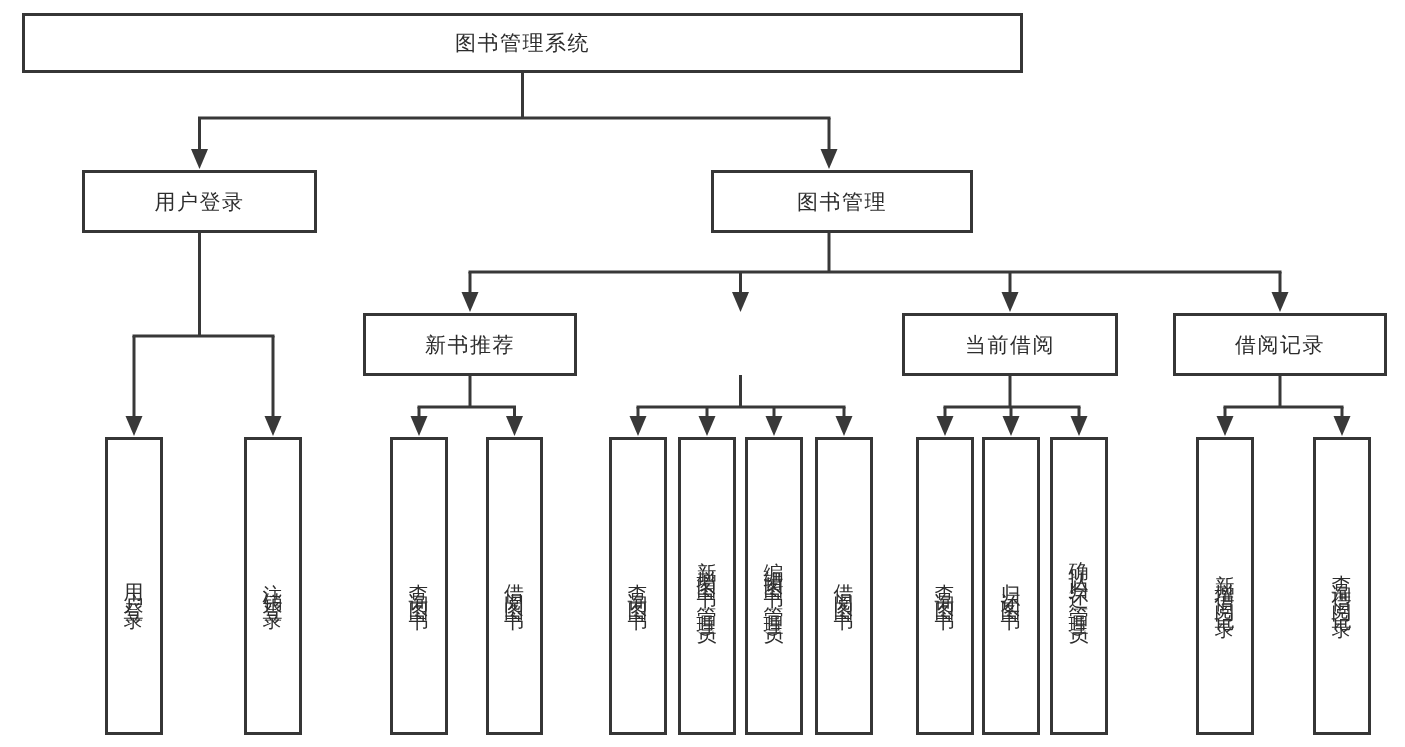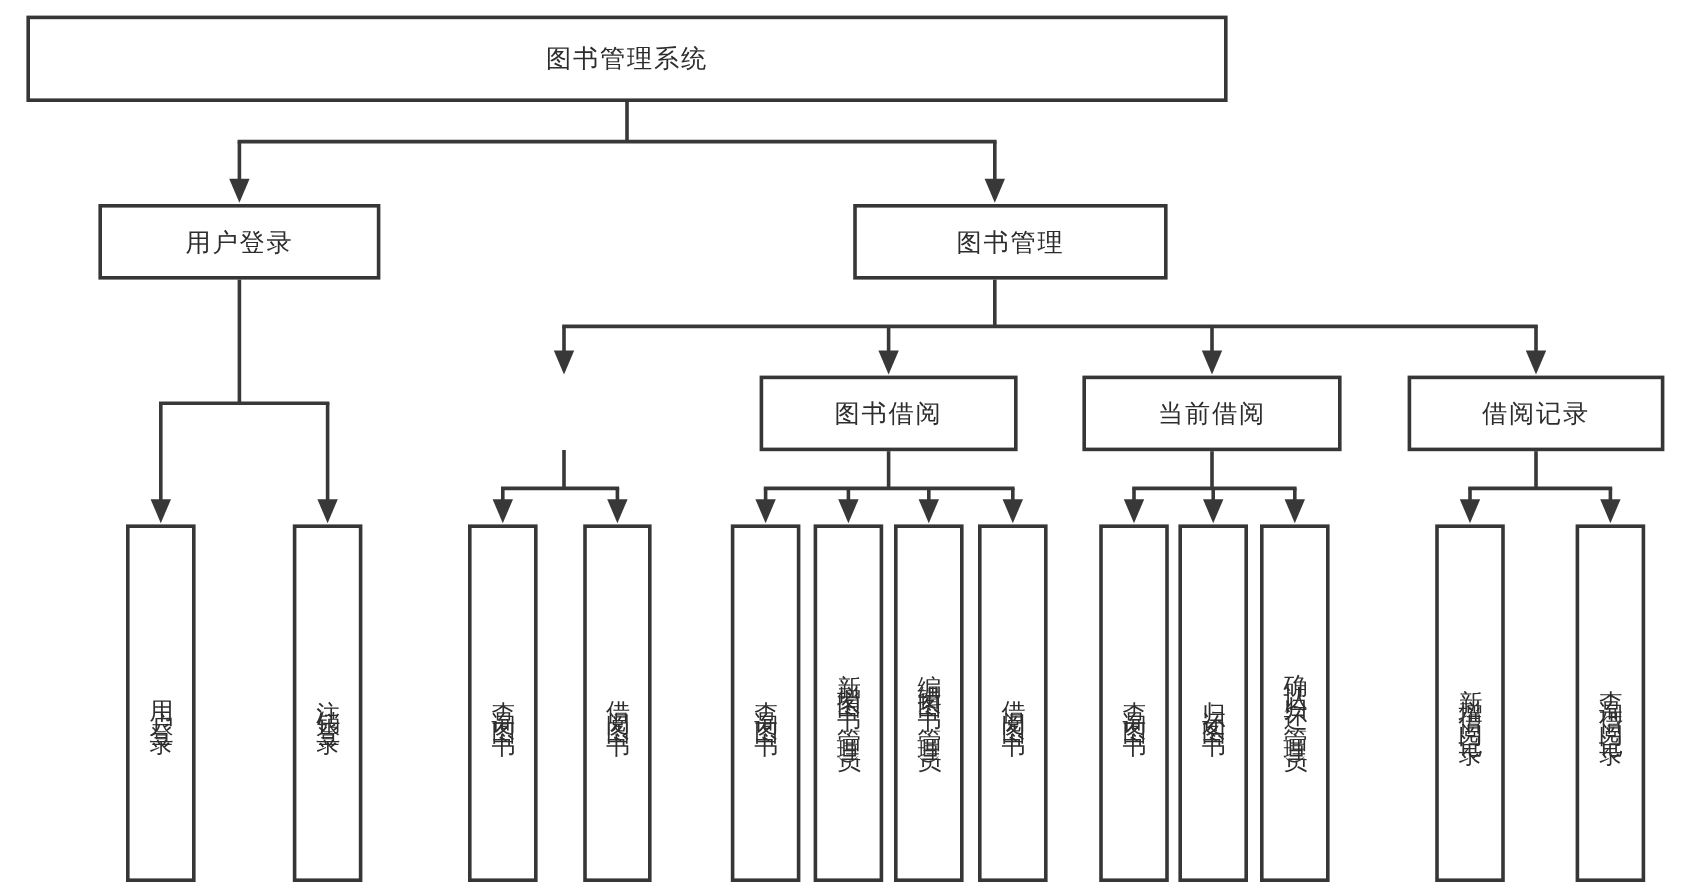--- a/index.html
+++ b/index.html
@@ -81,31 +81,31 @@
       <line x1="1079" y1="407" x2="1079" y2="421" stroke="#383838" stroke-width="3"></line>
       <polygon points="1079,436 1070.5,416 1087.5,416" fill="#383838"></polygon>
       <line x1="1280" y1="375" x2="1280" y2="407" stroke="#383838" stroke-width="3"></line>
       <line x1="1223.5" y1="407" x2="1343.5" y2="407" stroke="#383838" stroke-width="3"></line>
       <line x1="1225" y1="407" x2="1225" y2="421" stroke="#383838" stroke-width="3"></line>
       <polygon points="1225,436 1216.5,416 1233.5,416" fill="#383838"></polygon>
       <line x1="1342" y1="407" x2="1342" y2="421" stroke="#383838" stroke-width="3"></line>
       <polygon points="1342,436 1333.5,416 1350.5,416" fill="#383838"></polygon>
     </svg>
   <div id="nodes">
-      <div class="node horiz" style="left: 22px; top: 13px; width: 1001px; height: 72px; border-color: rgb(54, 54, 54); background: rgb(255, 255, 255); color: rgb(45, 45, 45);">
+      <div class="node horiz" style="left: 22px; top: 13px; width: 1001px; height: 60px; border-color: rgb(54, 54, 54); background: rgb(255, 255, 255); color: rgb(45, 45, 45);">
         <span class="node-label">图书管理系统</span>
       </div>
       <div class="node horiz" style="left: 82px; top: 170px; width: 235px; height: 63px; border-color: rgb(54, 54, 54); background: rgb(255, 255, 255); color: rgb(45, 45, 45);">
         <span class="node-label">用户登录</span>
       </div>
       <div class="node horiz" style="left: 711px; top: 170px; width: 262px; height: 63px; border-color: rgb(54, 54, 54); background: rgb(255, 255, 255); color: rgb(45, 45, 45);">
         <span class="node-label">图书管理</span>
       </div>
-      <div class="node horiz" style="left: 633px; top: 313px; width: 215px; height: 63px; border-color: rgb(54, 54, 54); background: rgb(255, 255, 255); color: rgb(45, 45, 45);">
-        <span class="node-label">图书借阅</span>
+      <div class="node horiz" style="left: 363px; top: 313px; width: 214px; height: 63px; border-color: rgb(54, 54, 54); background: rgb(255, 255, 255); color: rgb(45, 45, 45);">
+        <span class="node-label">新书推荐</span>
       </div>
       <div class="node horiz" style="left: 902px; top: 313px; width: 216px; height: 63px; border-color: rgb(54, 54, 54); background: rgb(255, 255, 255); color: rgb(45, 45, 45);">
         <span class="node-label">当前借阅</span>
       </div>
       <div class="node horiz" style="left: 1173px; top: 313px; width: 214px; height: 63px; border-color: rgb(54, 54, 54); background: rgb(255, 255, 255); color: rgb(45, 45, 45);">
         <span class="node-label">借阅记录</span>
       </div>
       <div class="node vert" style="left: 105px; top: 437px; width: 58px; height: 298px; border-color: rgb(54, 54, 54); background: rgb(255, 255, 255); color: rgb(45, 45, 45);">
         <span class="node-label">用户登录</span>
       </div>

